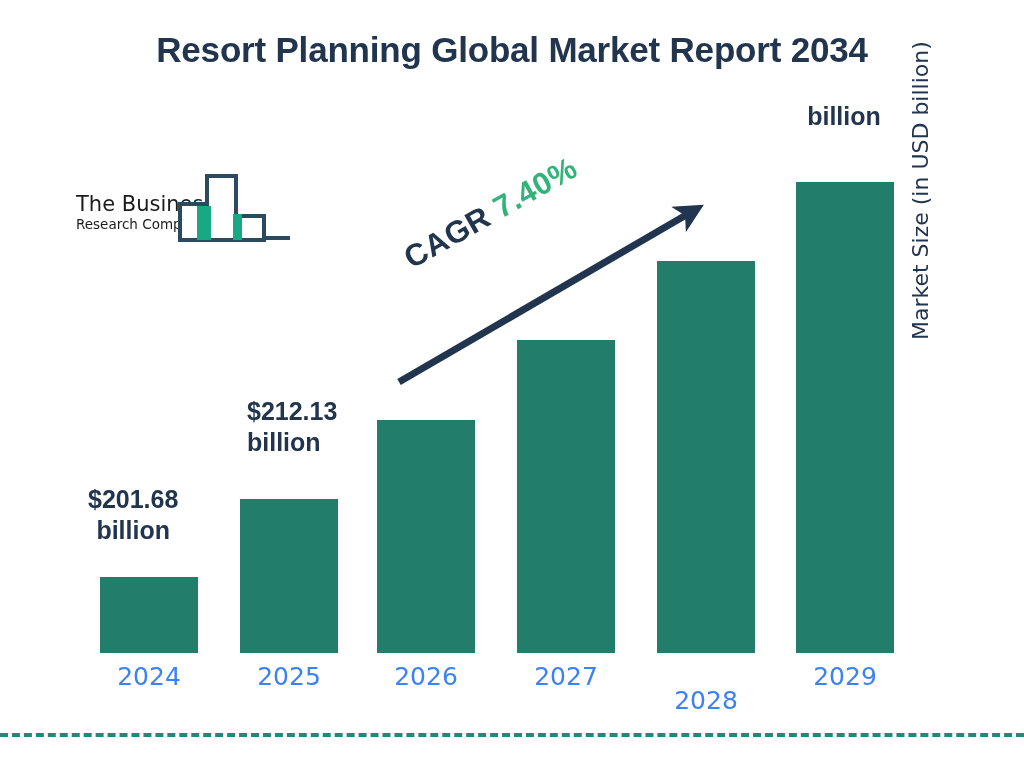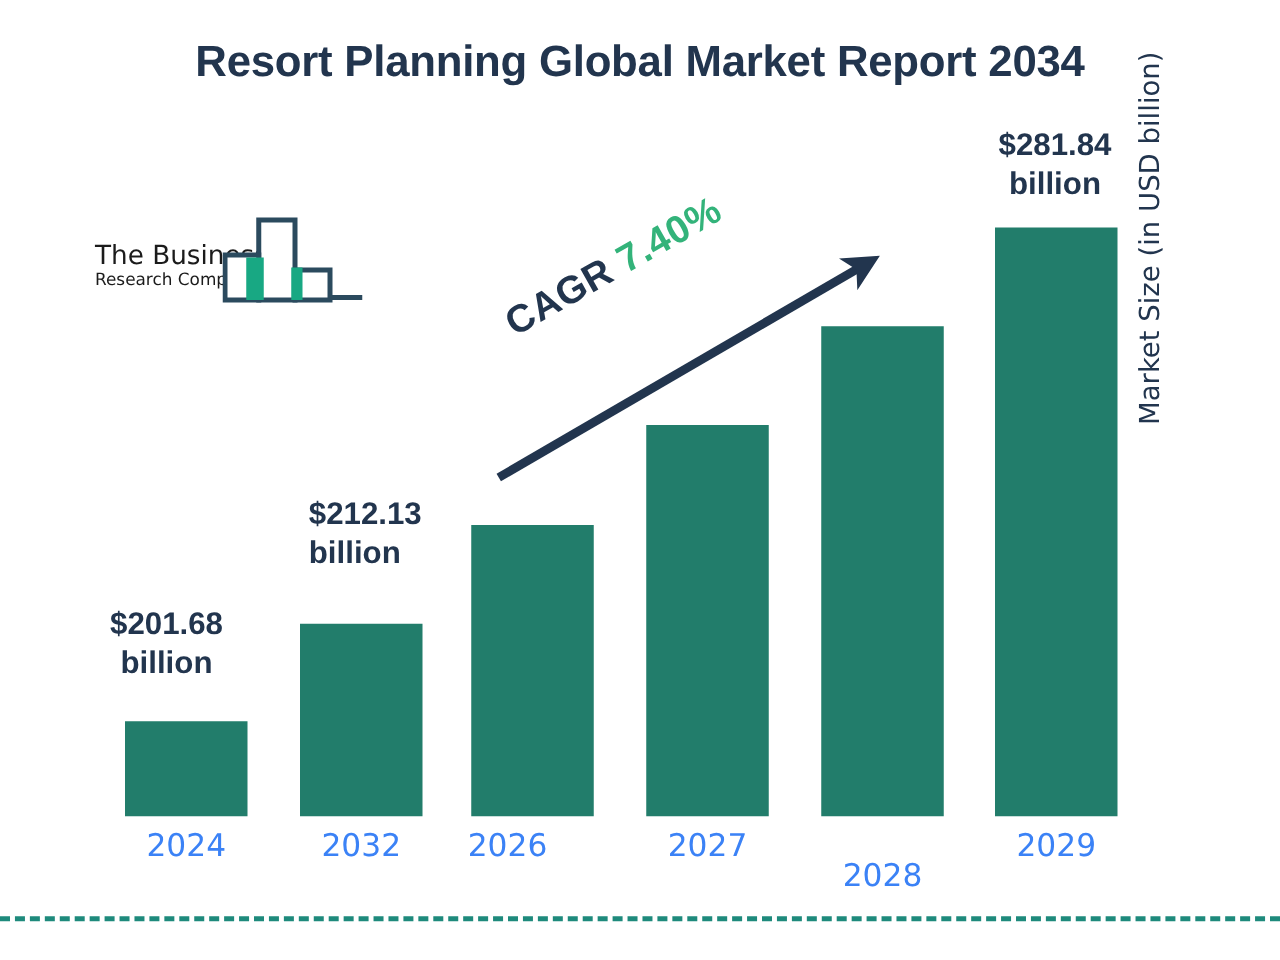--- a/index.html
+++ b/index.html
@@ -171,27 +171,26 @@
     <div>$201.68</div>
     <div>billion</div>
   </div>
 
   <div class="bar-value-label" style="left:247px; top:396px; text-align:left;">
     <div>$212.13</div>
     <div>billion</div>
   </div>
 
   <div class="bar-value-label" style="left:789px; top:101px; width:110px; text-align:center;">
-    <div>$281.84</div>
     <div>billion</div>
   </div>
 
   <div class="x-tick-label" style="left:100px; width:98px;">2024</div>
-  <div class="x-tick-label" style="left:240px; width:98px;">2032</div>
-  <div class="x-tick-label" style="left:357px; width:98px;">2026</div>
+  <div class="x-tick-label" style="left:240px; width:98px;">2025</div>
+  <div class="x-tick-label" style="left:377px; width:98px;">2026</div>
   <div class="x-tick-label" style="left:517px; width:98px;">2027</div>
   <div class="x-tick-label" style="left:657px; width:98px;margin-top:24px;">2028</div>
   <div class="x-tick-label" style="left:796px; width:98px;">2029</div>
 
   <svg id="cagr-arrow" width="1024" height="768">
     <defs>
       <marker id="arrowhead" markerWidth="4.2" markerHeight="4.2" refX="2.4" refY="2.1" orient="auto">
         <path d="M0,0 L4.2,2.1 L0,4.2 L1.1,2.1 Z" fill="#22354e"></path>
       </marker>
     </defs>

